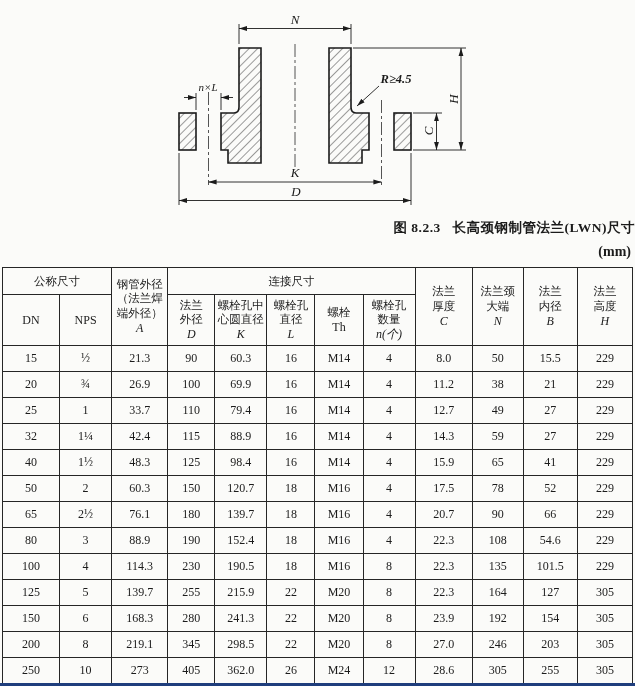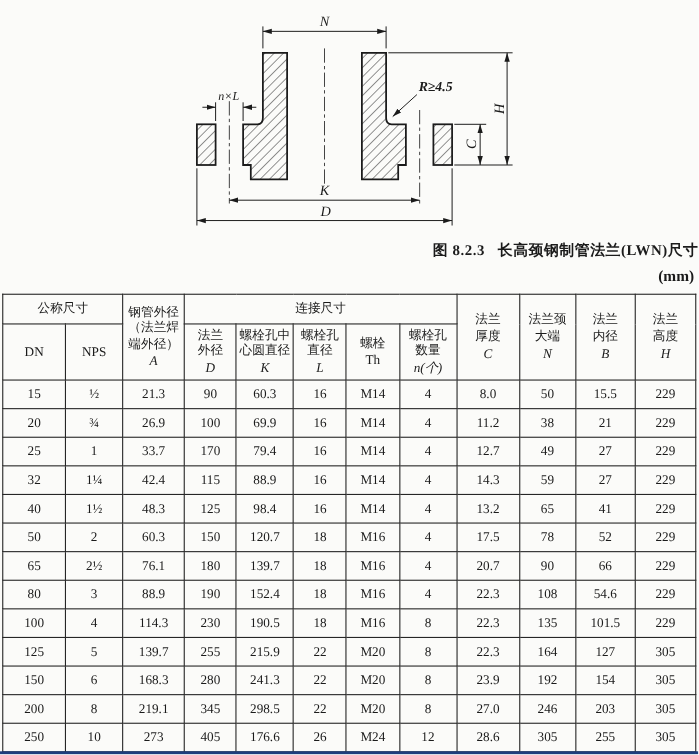--- a/index.html
+++ b/index.html
@@ -223,21 +223,21 @@
           <td>4</td>
           <td>11.2</td>
           <td>38</td>
           <td>21</td>
           <td>229</td>
         </tr>
         <tr>
           <td>25</td>
           <td>1</td>
           <td>33.7</td>
-          <td>170</td>
+          <td>110</td>
           <td>79.4</td>
           <td>16</td>
           <td>M14</td>
           <td>4</td>
           <td>12.7</td>
           <td>49</td>
           <td>27</td>
           <td>229</td>
         </tr>
         <tr>
@@ -256,21 +256,21 @@
         </tr>
         <tr>
           <td>40</td>
           <td>1½</td>
           <td>48.3</td>
           <td>125</td>
           <td>98.4</td>
           <td>16</td>
           <td>M14</td>
           <td>4</td>
-          <td>13.2</td>
+          <td>15.9</td>
           <td>65</td>
           <td>41</td>
           <td>229</td>
         </tr>
         <tr>
           <td>50</td>
           <td>2</td>
           <td>60.3</td>
           <td>150</td>
           <td>120.7</td>
@@ -364,21 +364,21 @@
           <td>27.0</td>
           <td>246</td>
           <td>203</td>
           <td>305</td>
         </tr>
         <tr>
           <td>250</td>
           <td>10</td>
           <td>273</td>
           <td>405</td>
-          <td>176.6</td>
+          <td>362.0</td>
           <td>26</td>
           <td>M24</td>
           <td>12</td>
           <td>28.6</td>
           <td>305</td>
           <td>255</td>
           <td>305</td>
         </tr>
       </tbody>
   </table>

